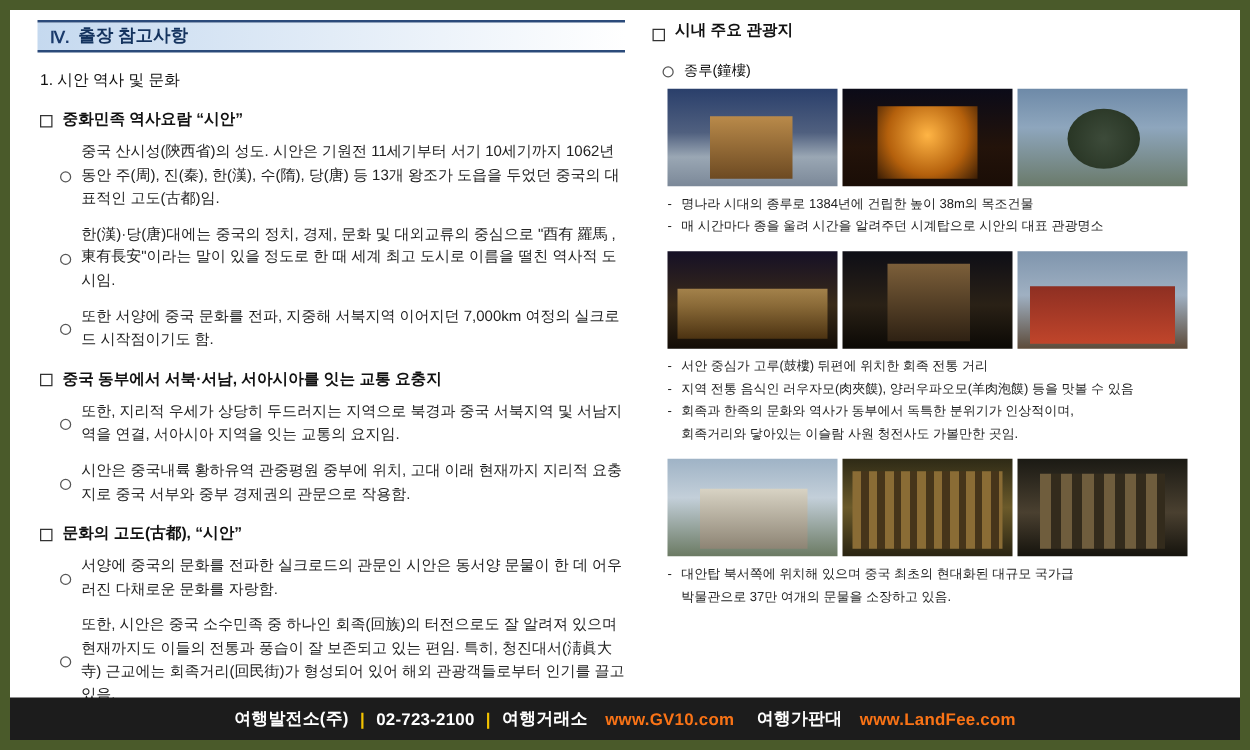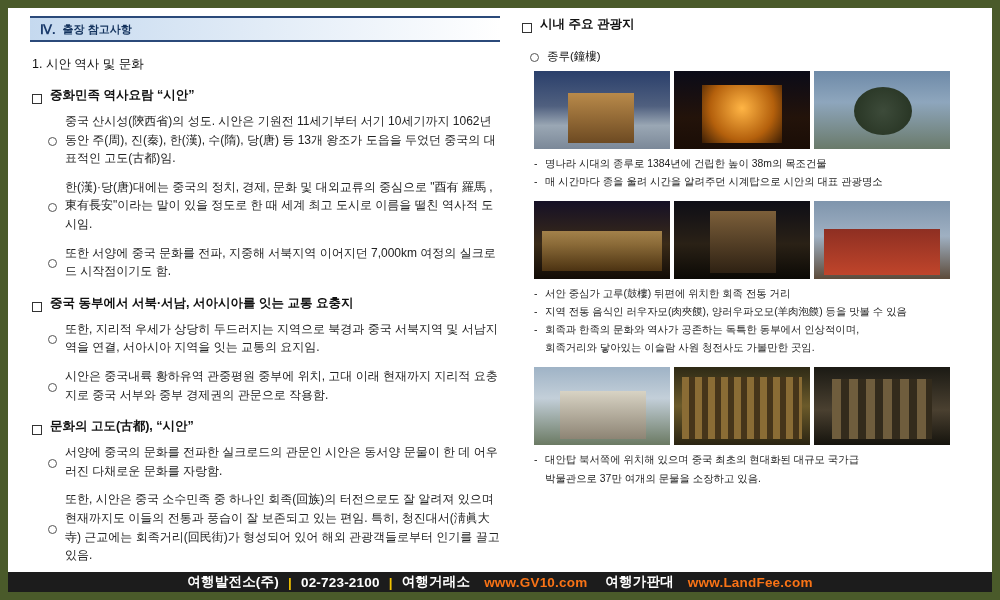--- a/index.html
+++ b/index.html
@@ -26,28 +26,28 @@
     position:relative;
     height:26px;
     background:linear-gradient(to right,#c5d9ef,#ffffff);
     border-top:2px solid #2b4a7a;
     border-bottom:2px solid #2b4a7a;
     display:flex; align-items:center;
     padding-left:10px;
     margin-bottom:14px;
   }
   .sec-bar .rn { color:#1a3a6b; font-weight:bold; font-size:13px; margin-right:7px; }
-  .sec-bar .tt { color:#14335e; font-weight:bold; font-size:11px; }
+  .sec-bar .tt { color:#14335e; font-weight:bold; font-size:14px; }
 
   .h1 { font-size:12.5px; color:#111; margin:0 0 12px 2px; font-weight:normal; }
 
   .h2 {
     font-size:12.5px; font-weight:bold; color:#111;
     margin:14px 0 8px 2px;
-    display:flex; align-items:flex-end;
+    display:flex; align-items:center;
   }
   .h2 .box {
     display:inline-block; width:10px; height:10px;
     border:1.4px solid #333; margin-right:8px; margin-top:2px; flex:none;
   }
   .bullet {
     display:flex; margin:0 0 10px 18px;
     font-size:12px; color:#222; line-height:1.55;align-items:center;
   }
   .bullet .cir {
@@ -77,21 +77,21 @@
   .photos { display:flex; gap:4px; margin:0 0 7px 14px; }
   .ph { width:136px; height:78px; position:relative; overflow:hidden; }
   .dash {
     display:flex; font-size:10.4px; color:#222; margin:0 0 3px 14px; line-height:1.45;
   }
   .dash .d { flex:none; width:11px; }
   .dash .txt { flex:1; }
 
   
   .footer {
-    position:absolute; left:8px; bottom:8px; width:984px; height:20px;
+    position:absolute; left:8px; bottom:8px; width:984px; height:34px;
     background:#1c1c1c; color:#fff;
     display:flex; align-items:center; justify-content:center;
     font-size:13.5px; font-weight:bold; letter-spacing:.2px;
   }
   .footer .sep { color:#f2c200; margin:0 9px; }
   .footer .url { color:#f97316; }
   .footer .lbl { color:#ffffff; }
 
   
   .p1 { background:linear-gradient(#2a3f6b 0%, #50607f 45%, #9aa7b4 70%, #7b8898 100%); }
@@ -207,21 +207,21 @@
       <div class="dash">
         <span class="d">-</span>
         <span class="txt">서안 중심가 고루(鼓樓) 뒤편에 위치한 회족 전통 거리</span>
       </div>
       <div class="dash">
         <span class="d">-</span>
         <span class="txt">지역 전통 음식인 러우자모(肉夾饃), 양러우파오모(羊肉泡饃) 등을 맛볼 수 있음</span>
       </div>
       <div class="dash">
         <span class="d">-</span>
-        <span class="txt">회족과 한족의 문화와 역사가 공존하는 독특한 동부에서 인상적이며,</span>
+        <span class="txt">회족과 한족의 문화와 역사가 동부에서 독특한 분위기가 인상적이며,</span>
       </div>
       <div class="dash">
         <span class="d"></span>
         <span class="txt">회족거리와 닿아있는 이슬람 사원 청전사도 가볼만한 곳임.</span>
       </div>
     </div>
 
     <div class="site">
       <div class="photos">
         <div class="ph p7"></div>

